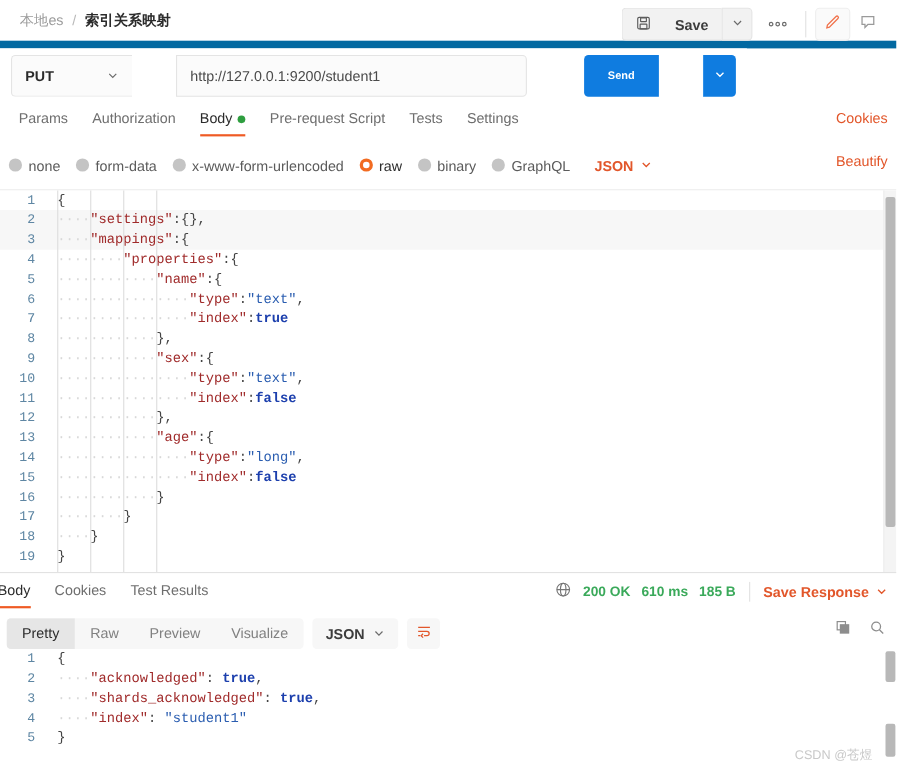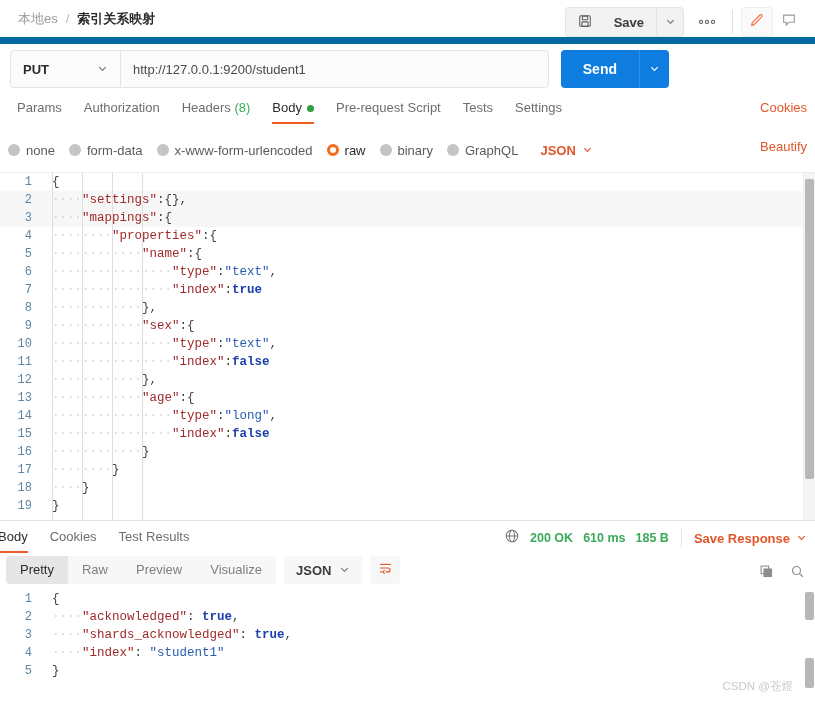--- a/index.html
+++ b/index.html
@@ -52,41 +52,42 @@
     display:flex; align-items:center; justify-content:center;
     width:32px; height:30px; border-radius:4px; cursor:pointer;
   }
   .icon-btn.active { background:#fafafa; border:1px solid #eeeeee; }
 
   
   .urlbar {
     position:absolute; left:0; top:44px; width:679px; height:50px;
     display:flex; align-items:center; padding:0 10px;
     background:#fff;
+    gap:40px;
   }
   .method-box {
     display:flex; align-items:center; justify-content:space-between;
     width:110px; height:38px; padding:0 12px;
     background:#fbfbfb; border:1px solid #e4e4e4; border-right:none;
     border-radius:4px 0 0 4px;
     font-size:13px; color:#2b2b2b; font-weight:bold; cursor:pointer;
   }
   .url-input {
     flex:1; height:38px; padding:0 12px;
     background:#fbfbfb; border:1px solid #e4e4e4;
     border-radius:0 4px 4px 0;
     font-size:13px; color:#4a4a4a;
     font-family:"Liberation Sans", sans-serif;
     outline:none;
   }
   .send-btn {
     height:38px; padding:0 22px; margin-left:12px;
     background:#0f7ce0; color:#fff; border:none;
     border-radius:4px 0 0 4px;
-    font-size:14px; font-weight:bold; cursor:pointer;
+    font-size:10px; font-weight:bold; cursor:pointer;
   }
   .send-caret {
     display:flex; align-items:center; justify-content:center;
     width:30px; height:38px;
     background:#0f7ce0; border-left:1px solid #2f90e8;
     border-radius:0 4px 4px 0; cursor:pointer;
   }
 
   
   .req-tabs {
@@ -196,21 +197,21 @@
   .meta-text { font-size:12.5px; color:#3aa95a; font-weight:bold; }
   .meta-div { width:1px; height:18px; background:#e2e2e2; margin:0 2px; }
   .save-response {
     font-size:13px; color:#e2562a; font-weight:bold; cursor:pointer;
     display:flex; align-items:center; gap:6px;
   }
 
   
   .res-toolbar {
     position:absolute; left:0; top:556px; width:815px; height:34px;
-    display:flex; align-items:flex-start; padding-left:6px; gap:8px;
+    display:flex; align-items:flex-end; padding-left:6px; gap:8px;
   }
   .seg-group {
     display:flex; align-items:center;
     background:#f7f7f7; border-radius:4px; overflow:hidden; height:28px;
   }
   .seg {
     padding:0 14px; height:28px; line-height:28px;
     font-size:13px; color:#808080; cursor:pointer;
   }
   .seg.active { background:#e6e6e6; color:#2b2b2b; }
@@ -306,21 +307,20 @@
         <svg width="11" height="11" viewBox="0 0 12 12" fill="none" stroke="#ffffff" stroke-width="1.3">
           <path d="M2.5 4.5 L6 8 L9.5 4.5"></path>
         </svg>
       </span>
     </div>
   </div>
 
   <div class="req-tabs" id="req-tabs">
       <div class="rtab"><span>Params</span></div>
       <div class="rtab"><span>Authorization</span></div>
-      <div class="rtab"><span>Headers</span><span class="tab-count"> (8)</span></div>
       <div class="rtab active"><span>Body</span><span class="green-dot"></span></div>
       <div class="rtab"><span>Pre-request Script</span></div>
       <div class="rtab"><span>Tests</span></div>
       <div class="rtab"><span>Settings</span></div>
     </div>
   <div class="cookies-link">Cookies</div>
 
   <div class="body-row" id="body-row">
     <div class="radio-item">
         <span class="radio-dot"></span>

